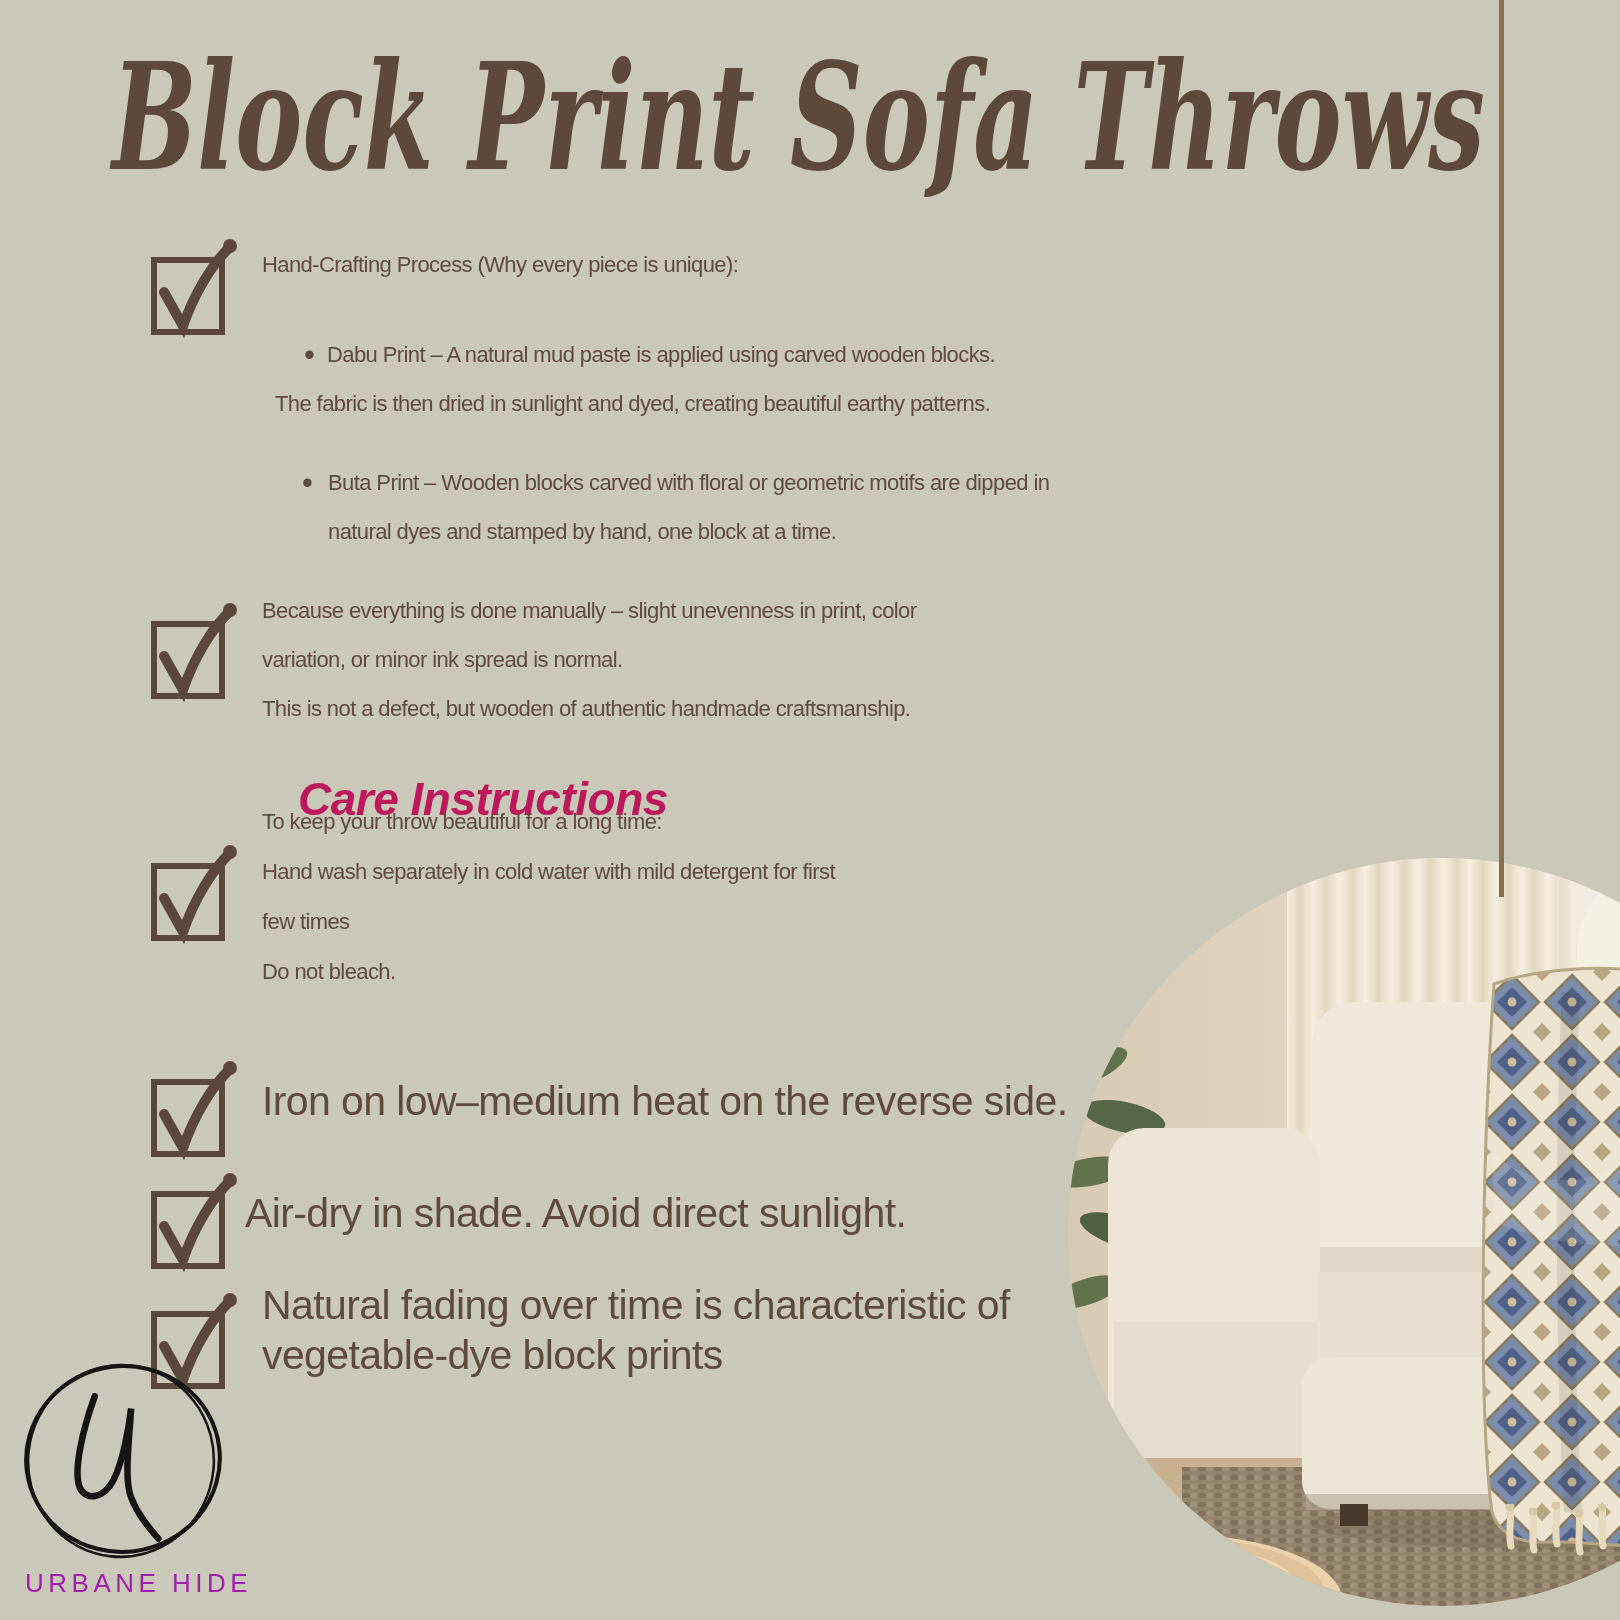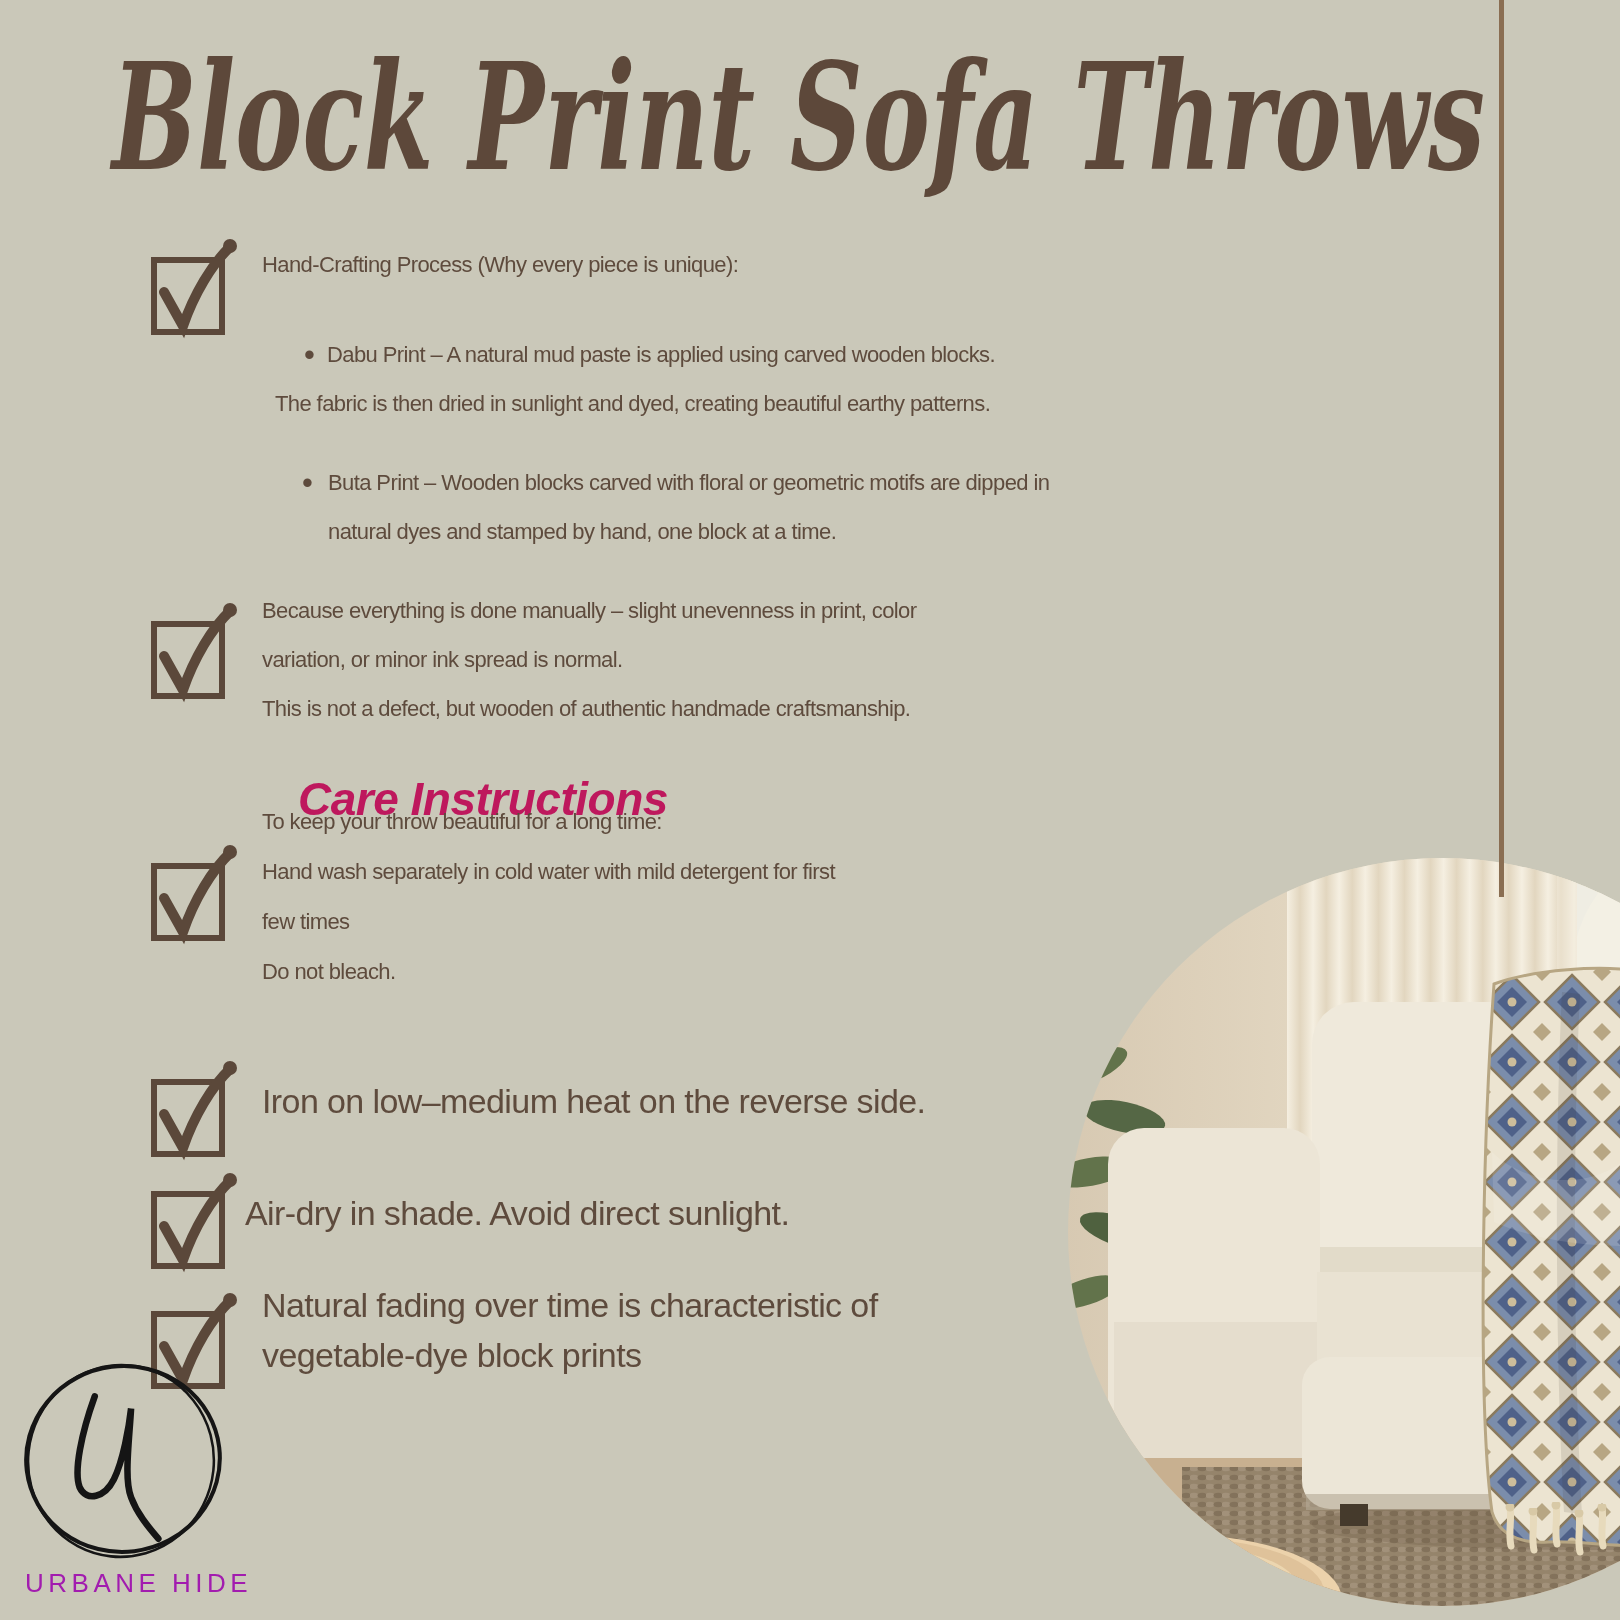--- a/index.html
+++ b/index.html
@@ -13,21 +13,21 @@
     left:112px;top:36px;
     font-family:"DejaVu Serif",serif;font-style:italic;font-weight:700;
     font-size:148px;line-height:1.1;color:#5d483a;
     transform:scaleX(.68);transform-origin:0 0;white-space:nowrap;
     z-index:1;
   }
   .body-text{
     color:#5e4b3d;font-size:22px;letter-spacing:-0.6px;line-height:49px;
     white-space:pre-line;z-index:1;
   }
-  .big{font-size:34px;line-height:50px;}
+  .big{font-size:41px;line-height:50px;}
   .indent-first{text-indent:52px;margin-left:11px;}
   .bullet{
     position:absolute;color:#5e4b3d;font-size:31px;line-height:49px;z-index:1;
   }
   .check{position:absolute;left:148px;width:92px;height:108px;color:#5b483a;z-index:1;}
   .care-h{
     left:298px;top:772px;font-size:46px;font-weight:700;font-style:italic;
     color:#be185d;z-index:1;letter-spacing:-0.5px;
   }
   .vline{left:1499px;top:0;width:5px;height:897px;background:#8a6e52;z-index:6;}

